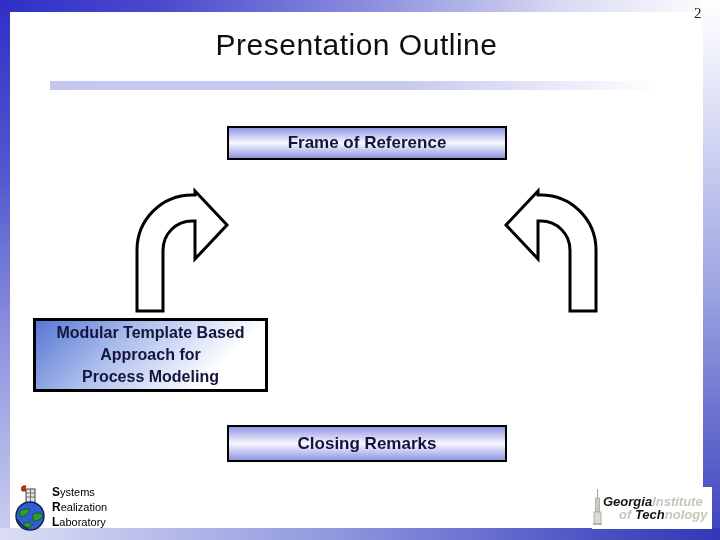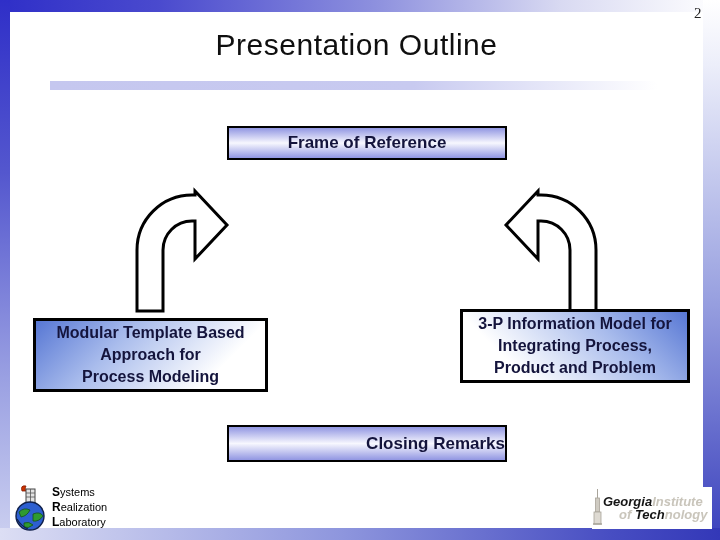--- a/index.html
+++ b/index.html
@@ -36,21 +36,21 @@
   .banner{background:linear-gradient(180deg,#9196e2 0%,#f7f7fe 50%,#9196e2 100%);
     font-size:17px;line-height:22px;}
   .corner-tl{background:linear-gradient(135deg,#5777d4 0%,#a9bcec 35%,#ffffff 78%);
     border-width:3px;font-size:16px;line-height:22px;}
   .corner-tr{background:linear-gradient(225deg,#5777d4 0%,#a9bcec 35%,#ffffff 78%);
     border-width:3px;font-size:16px;line-height:22px;}
   #box-frame-of-reference{left:227px;top:126px;width:280px;height:34px;}
   #box-proposed-strategy {left:227px;top:197px;width:280px;height:56px;}
   #box-modular-template  {left:33px; top:318px;width:235px;height:74px;}
   #box-3p-model          {left:460px;top:309px;width:230px;height:74px;}
-  #box-closing-remarks   {left:227px;top:425px;width:280px;height:37px;justify-content:flex-end;}
+  #box-closing-remarks   {left:227px;top:425px;width:280px;height:37px;}
 
   .arrow{position:absolute;top:190px;width:110px;height:125px;overflow:visible;}
   #arrow-left{left:125px;}
   #arrow-right{left:498px;transform:scaleX(-1);}
 
   
   #srl-logo{position:absolute;left:12px;top:483px;width:40px;height:50px;}
   #srl-text{position:absolute;left:52px;top:485px;font-size:11px;line-height:15px;color:#000;}
   .srl-line{display:block;}
   .srl-line::first-letter{font-weight:bold;font-size:12px;}
@@ -87,25 +87,20 @@
   </svg>
 
   <div id="box-frame-of-reference" class="obox banner">
     <span class="box-label">Frame of Reference</span>
   </div>
   <div id="box-modular-template" class="obox corner-tl">
     <span class="box-label">Modular Template Based
 Approach for
 Process Modeling</span>
   </div>
-  <div id="box-3p-model" class="obox corner-tr">
-    <span class="box-label">3-P Information Model for
-Integrating Process,
-Product and Problem</span>
-  </div>
   <div id="box-closing-remarks" class="obox banner">
     <span class="box-label">Closing Remarks</span>
   </div>
 
   <svg id="srl-logo" viewBox="0 0 40 50" xmlns="http://www.w3.org/2000/svg">
     <path d="M10 8 Q8 2 14 3 Q12 7 15 8 Z" fill="#cc3300" stroke="#801900" stroke-width="0.8"></path>
     <rect x="14" y="6" width="9" height="15" fill="#e3e3e3" stroke="#444" stroke-width="1"></rect>
     <line x1="14" y1="10" x2="23" y2="10" stroke="#555" stroke-width="0.8"></line>
     <line x1="14" y1="14" x2="23" y2="14" stroke="#555" stroke-width="0.8"></line>
     <line x1="18.5" y1="6" x2="18.5" y2="21" stroke="#555" stroke-width="0.8"></line>

